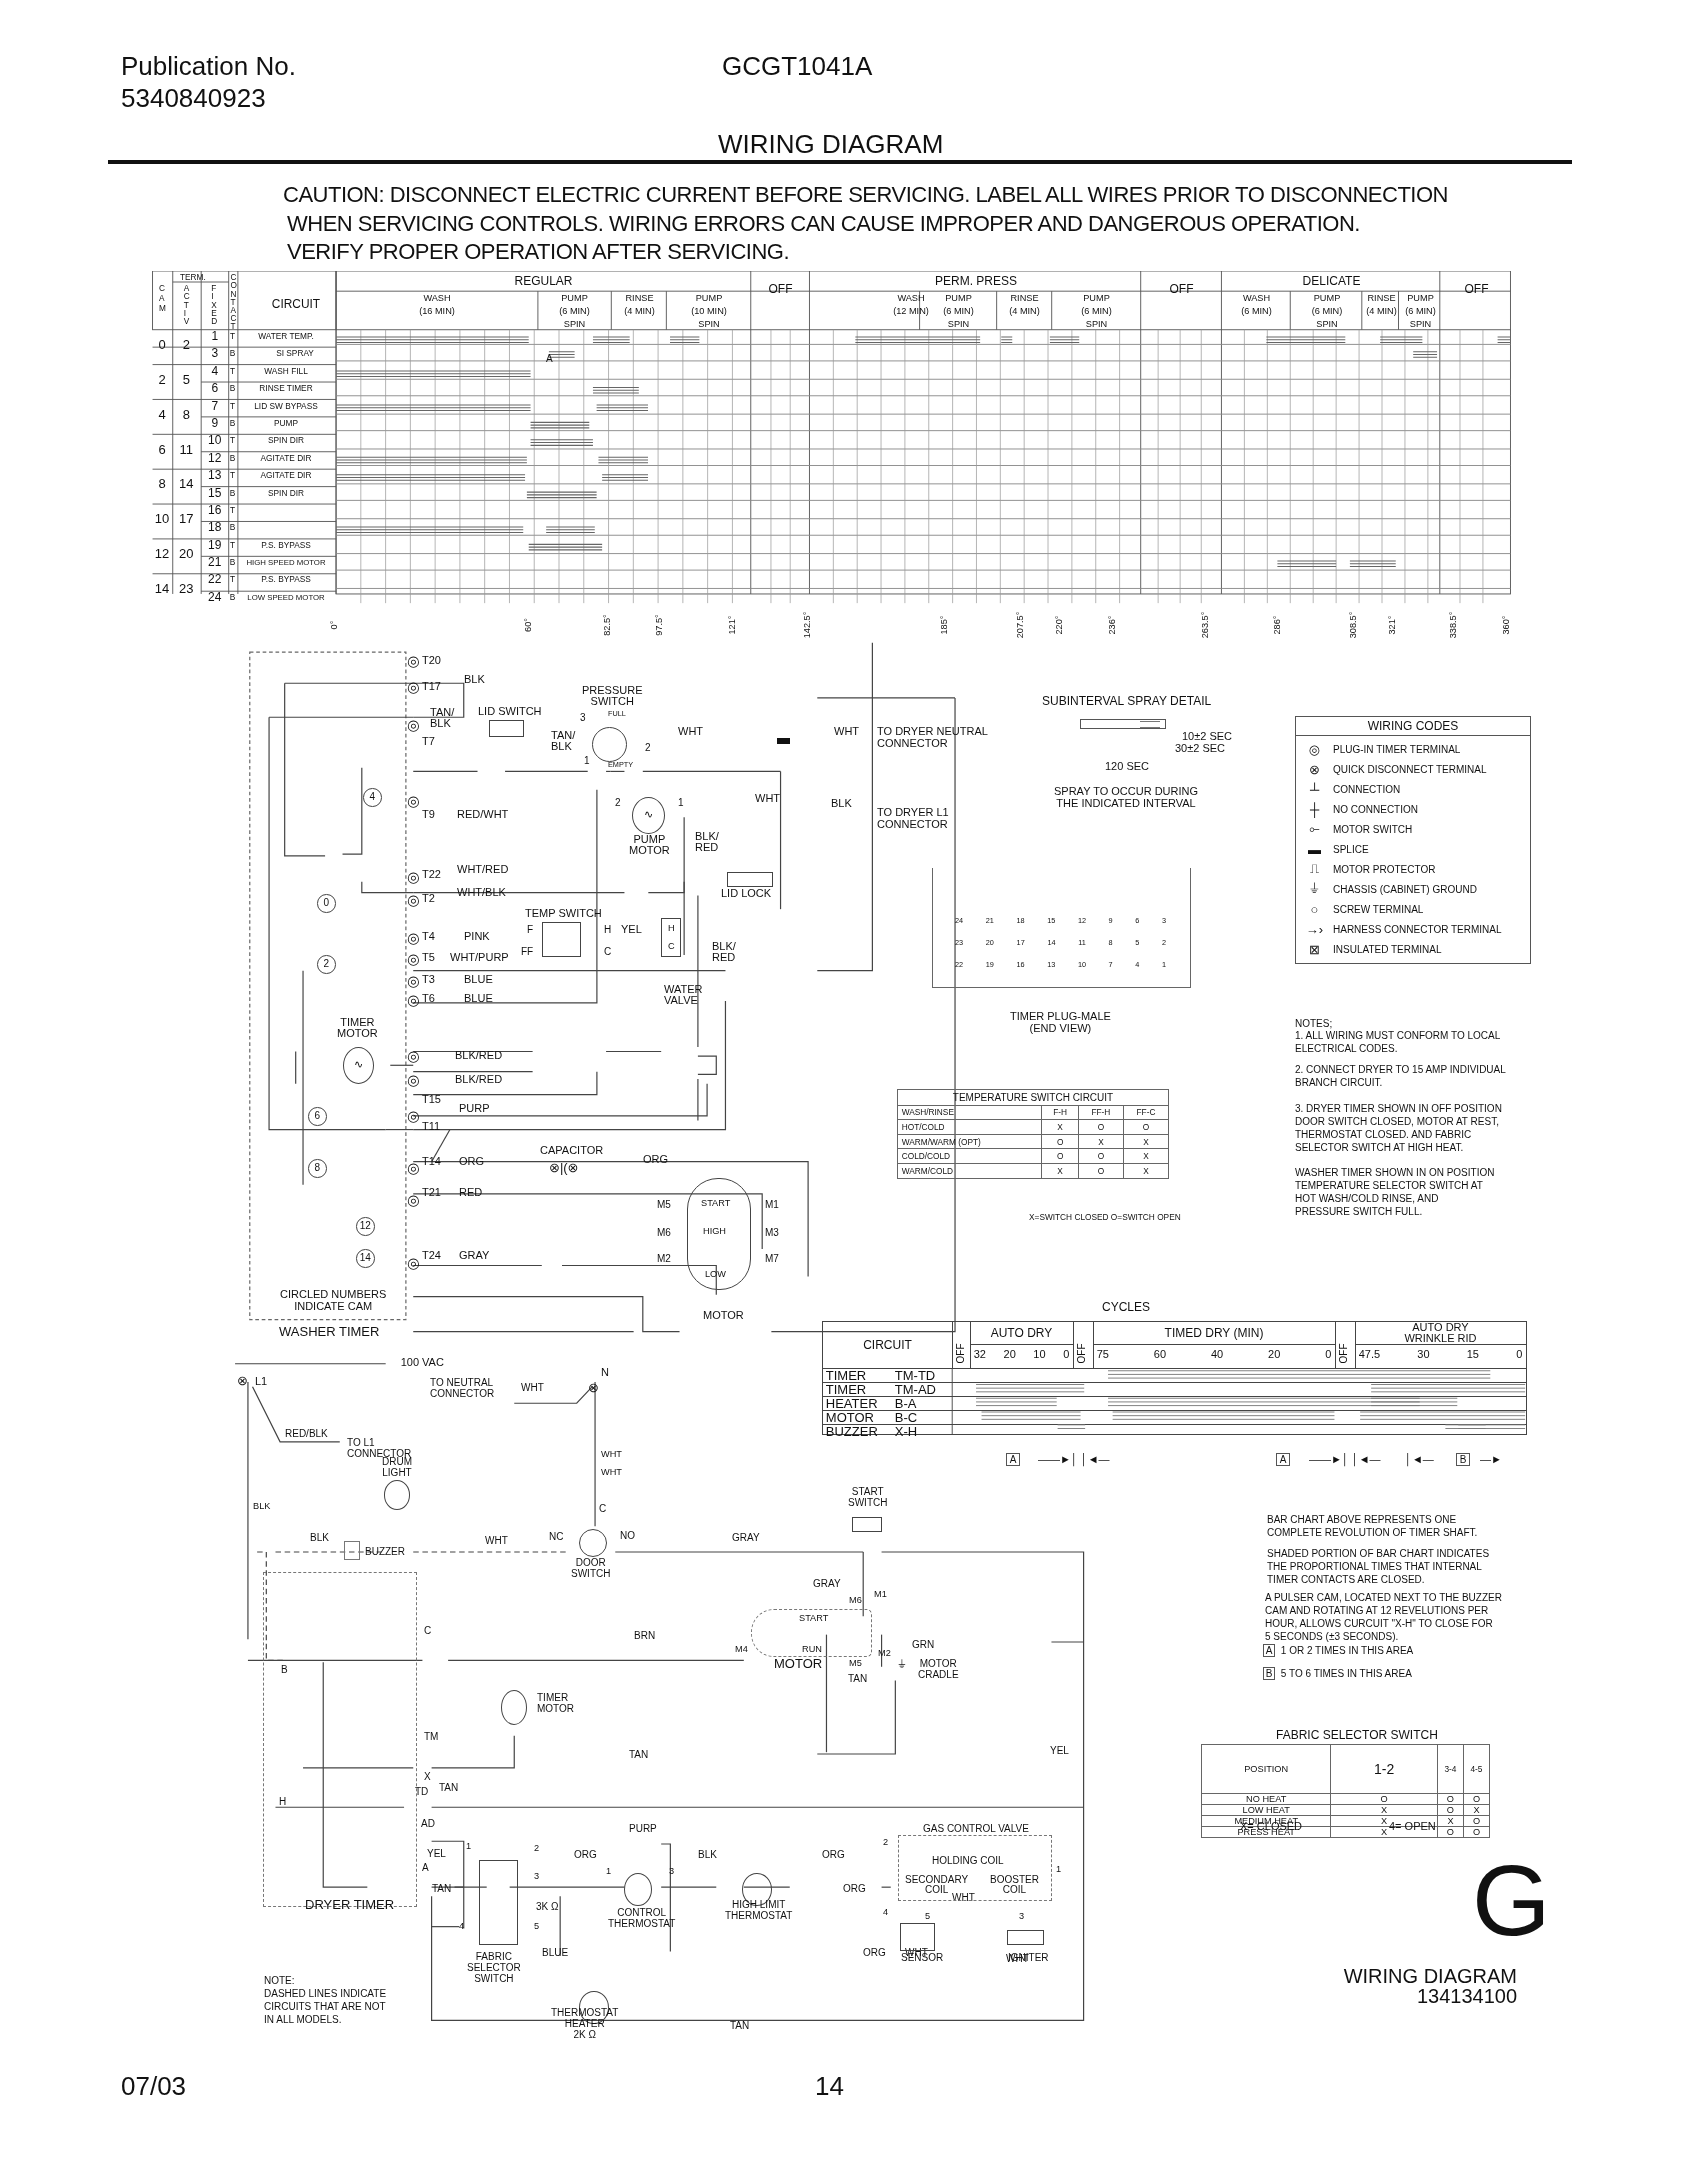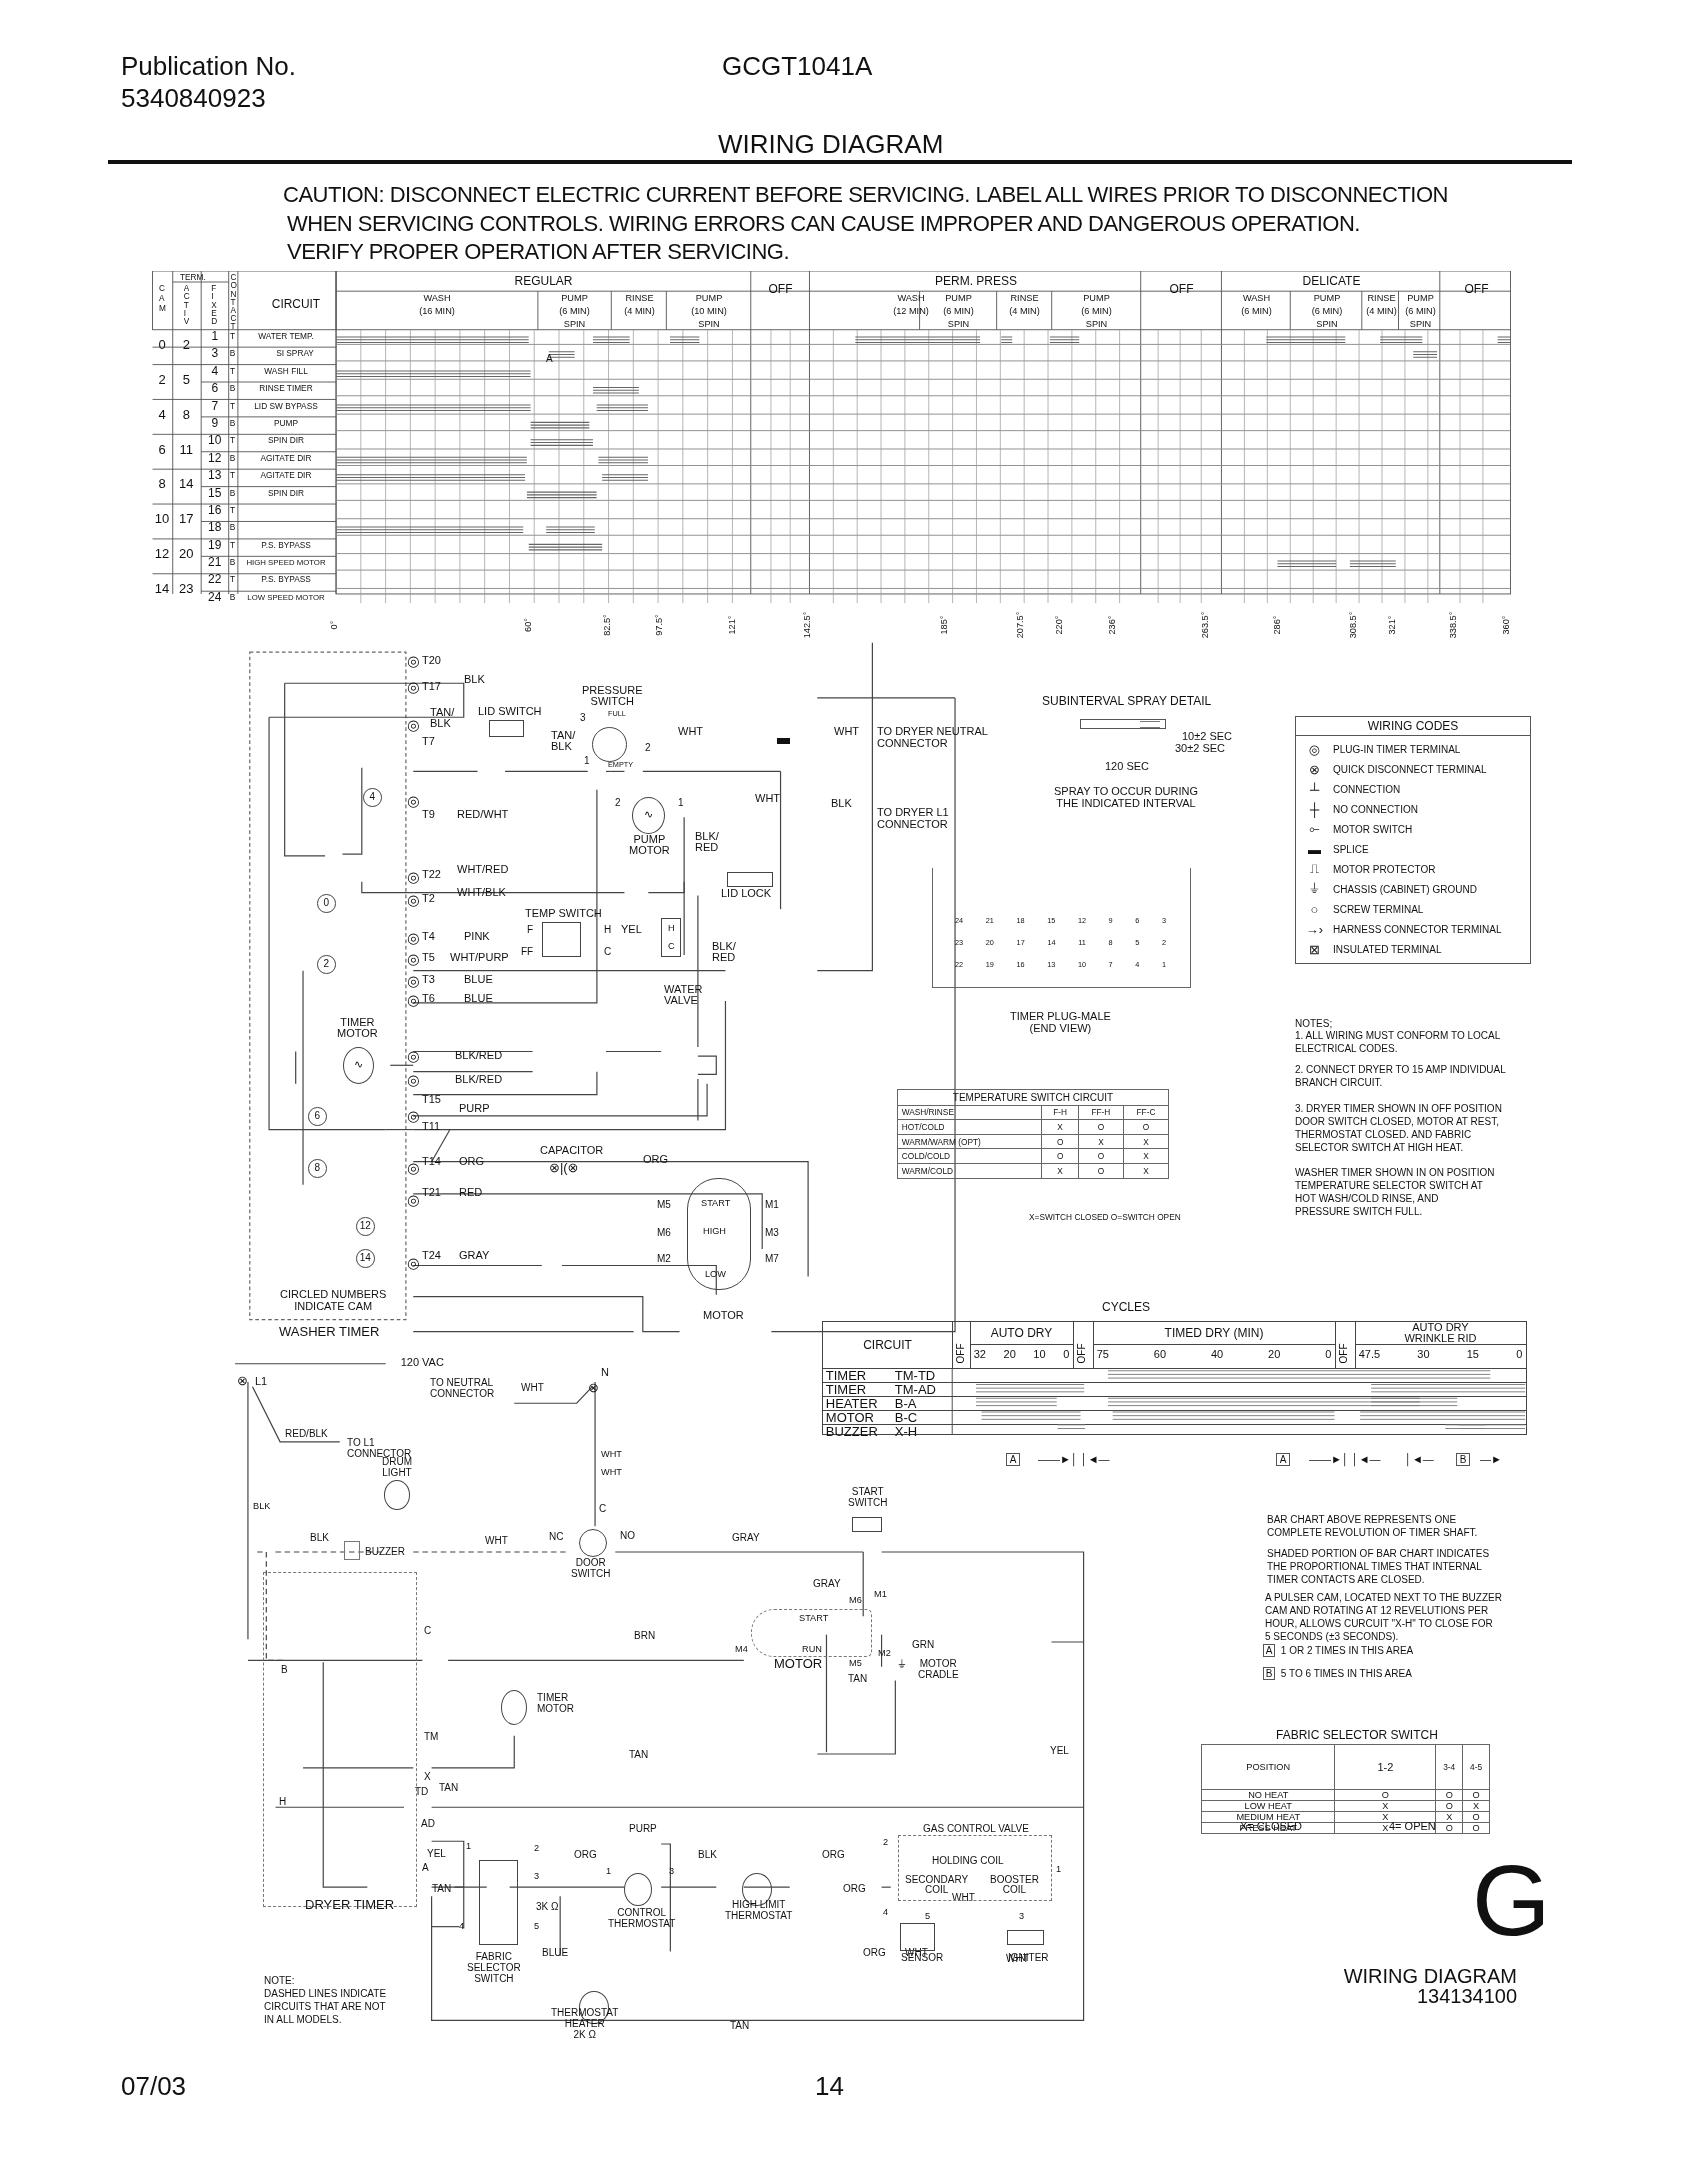--- a/index.html
+++ b/index.html
@@ -841,21 +841,21 @@
 HOUR, ALLOWS CURCUIT "X-H" TO CLOSE FOR
 5 SECONDS (±3 SECONDS).</div>
 <div class="abs note" style="left:1263px;top:1644px;"><span style="border:0.9px solid #555;padding:0 1.8px;">A</span>&nbsp; <span>1 OR 2 TIMES IN THIS AREA</span></div>
 <div class="abs note" style="left:1263px;top:1667px;"><span style="border:0.9px solid #555;padding:0 1.8px;">B</span>&nbsp; <span>5 TO 6 TIMES IN THIS AREA</span></div>
 
 <div class="abs t11" style="left:1276px;top:1728px;">FABRIC SELECTOR SWITCH</div>
 <table class="abs tbl" style="left:1201px;top:1744px;width:289px;">
   <tbody>
       <tr>
         <td class="c" style="font-size:9.2px;padding:0;">POSITION</td>
-        <td class="c" style="font-size:11px;padding:16px;">1-2</td>
+        <td class="c" style="font-size:14px;padding:16px;">1-2</td>
         <td class="c" style="font-size:8.3px;padding:0;">3-4</td>
         <td class="c" style="font-size:8.3px;padding:0;">4-5</td>
       </tr>
   <tr>
         <td class="c" style="font-size:9.2px;padding:0;">NO HEAT</td>
         <td class="c" style="font-size:9.2px;padding:0;">O</td>
         <td class="c" style="font-size:9.2px;padding:0;">O</td>
         <td class="c" style="font-size:9.2px;padding:0;">O</td>
       </tr>
   <tr>
@@ -874,21 +874,21 @@
         <td class="c" style="font-size:9.2px;padding:0;">PRESS HEAT</td>
         <td class="c" style="font-size:9.2px;padding:0;">X</td>
         <td class="c" style="font-size:9.2px;padding:0;">O</td>
         <td class="c" style="font-size:9.2px;padding:0;">O</td>
       </tr>
 </tbody>
   </table>
 <div class="abs t10" style="left:1240px;top:1820px;">X= CLOSED</div>
 <div class="abs t10" style="left:1389px;top:1820px;">4= OPEN</div>
 
-<div class="abs t10" style="left:397px;top:1356px;background:#fff;padding:0 3.7px;">120 VAC</div>
+<div class="abs t10" style="left:397px;top:1356px;background:#fff;padding:0 3.7px;">100 VAC</div>
 <div class="abs" style="left:237px;top:1373px;font-size:13px;">⊗</div>
 <div class="abs t10" style="left:255px;top:1375px;">L1</div>
 <div class="abs" style="left:588px;top:1380px;font-size:13px;">⊗</div>
 <div class="abs t10" style="left:601px;top:1366px;">N</div>
 <div class="abs t9" style="left:430px;top:1377px;white-space:pre;line-height:11px;">TO NEUTRAL
 CONNECTOR</div>
 <div class="abs t9" style="left:347px;top:1437px;white-space:pre;line-height:11px;">TO L1
 CONNECTOR</div>
 <div class="abs t9" style="left:521px;top:1382px;">WHT</div>
 <div class="abs t9" style="left:285px;top:1428px;">RED/BLK</div>

